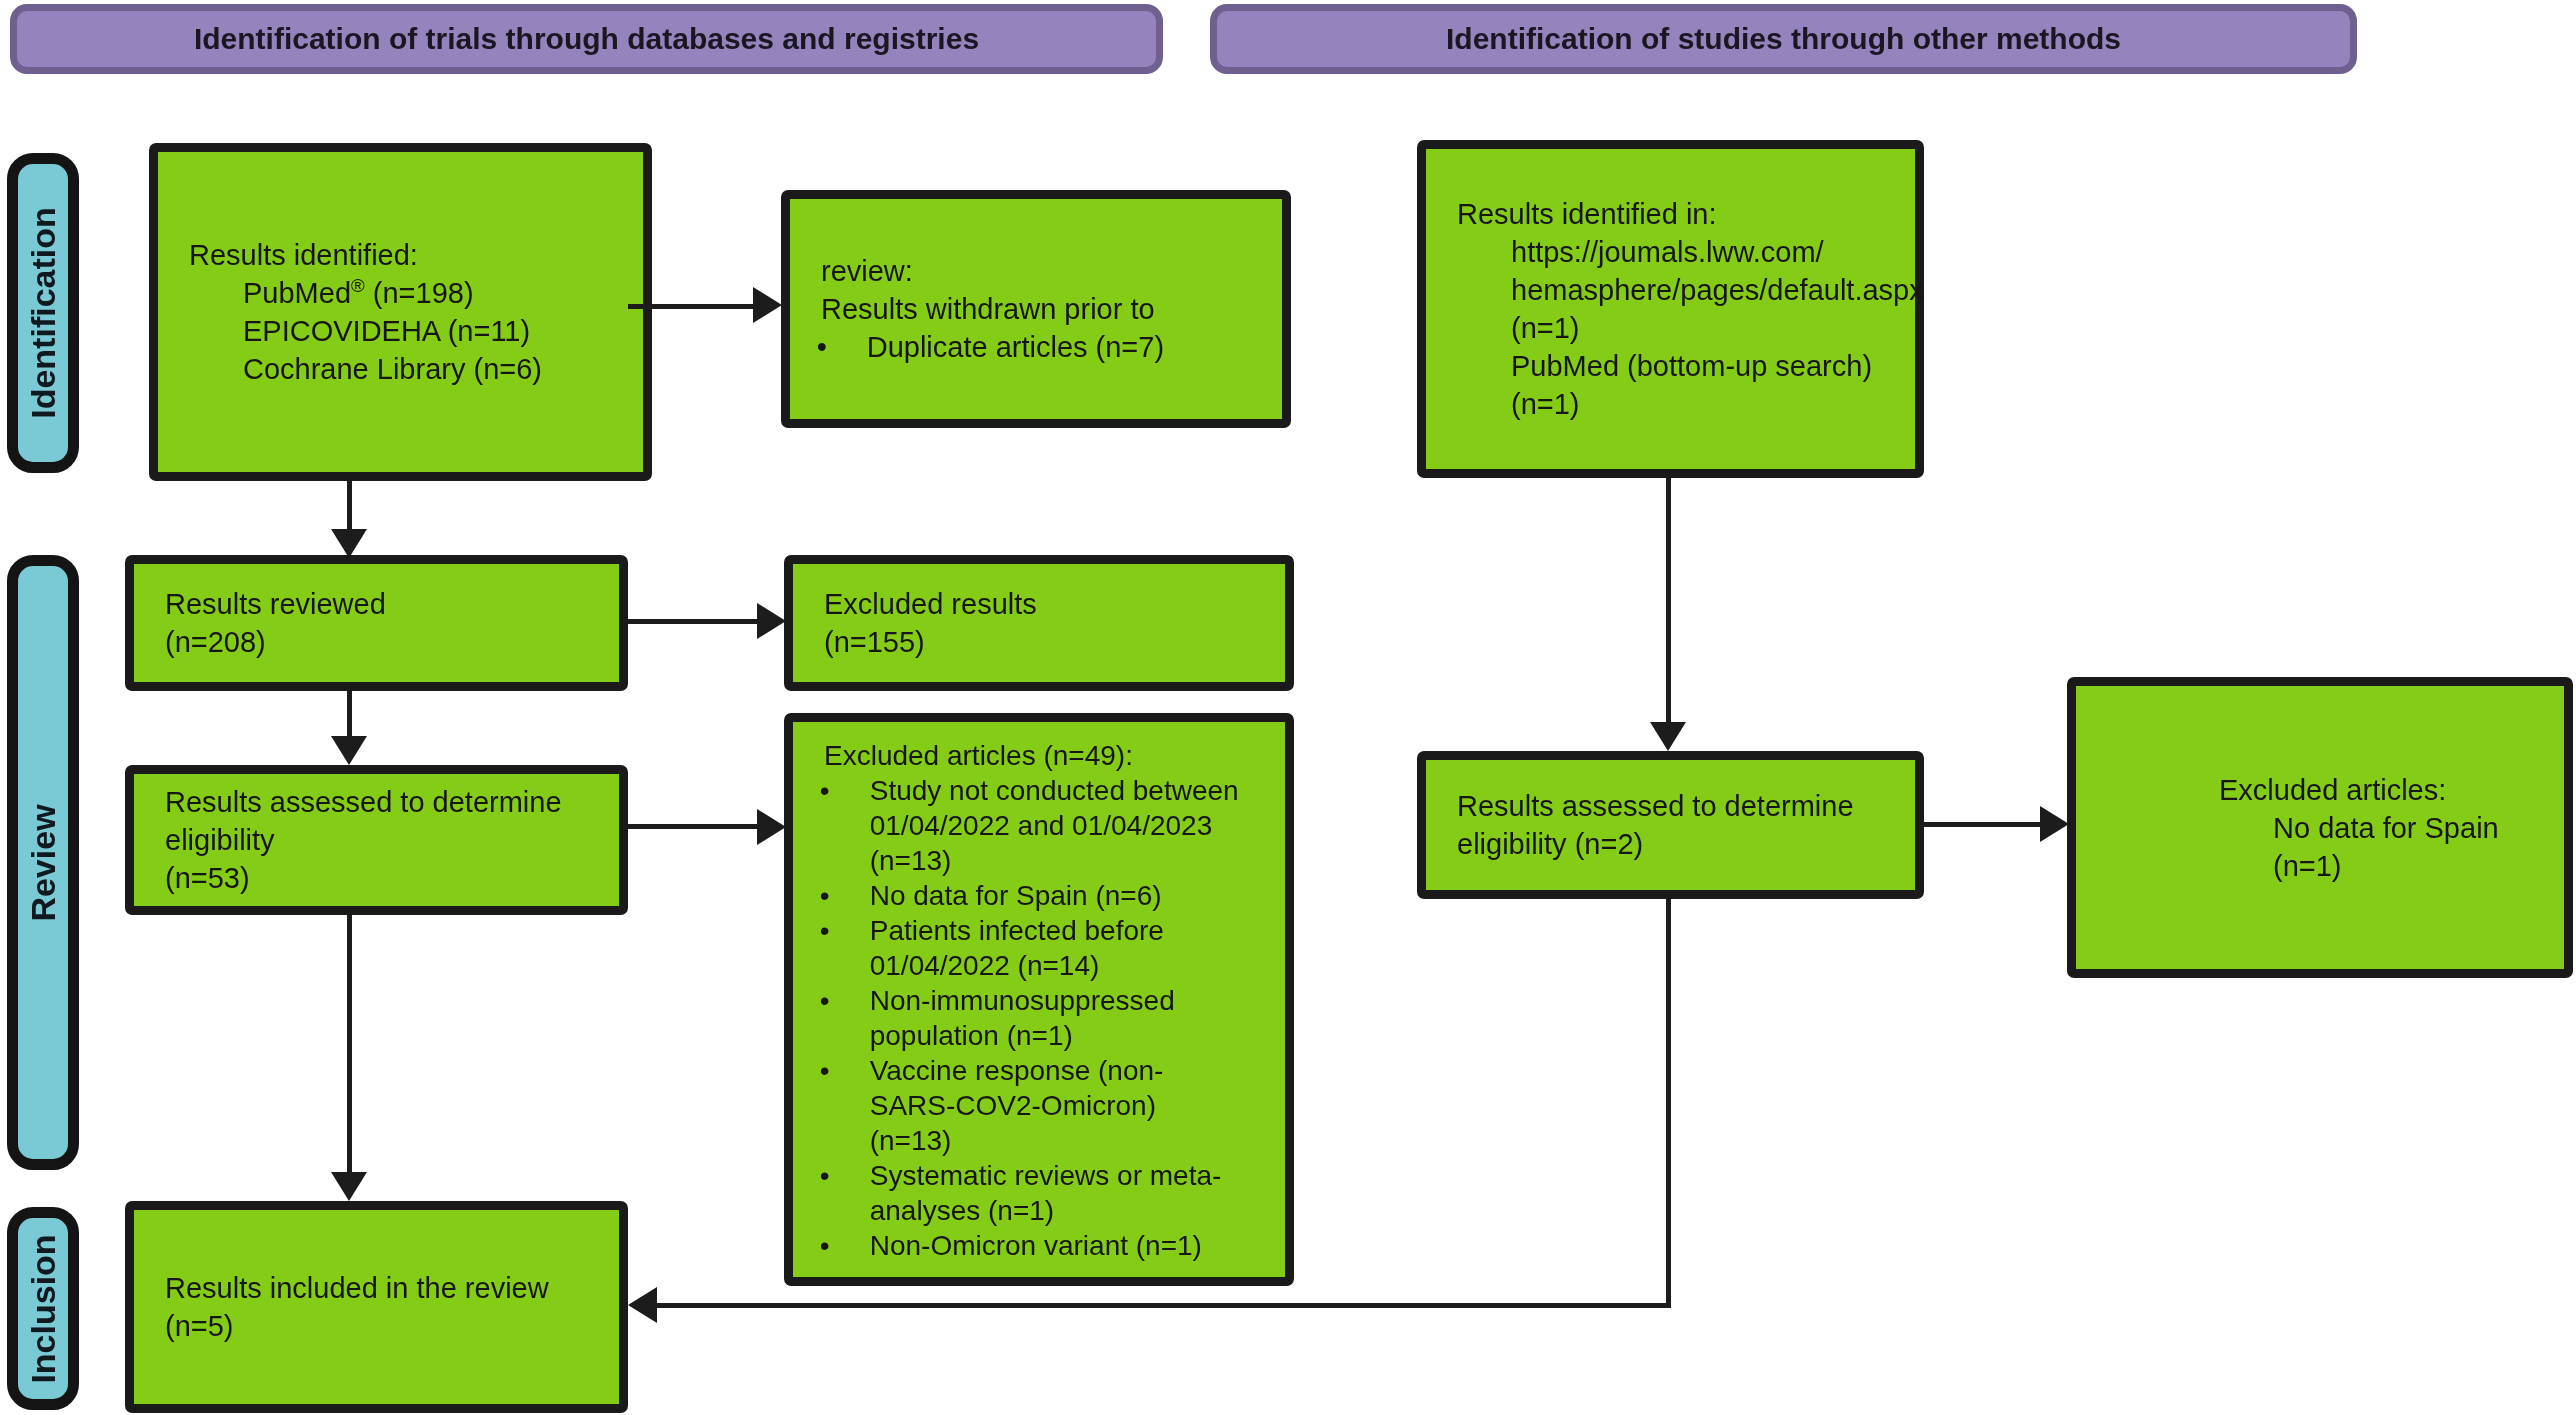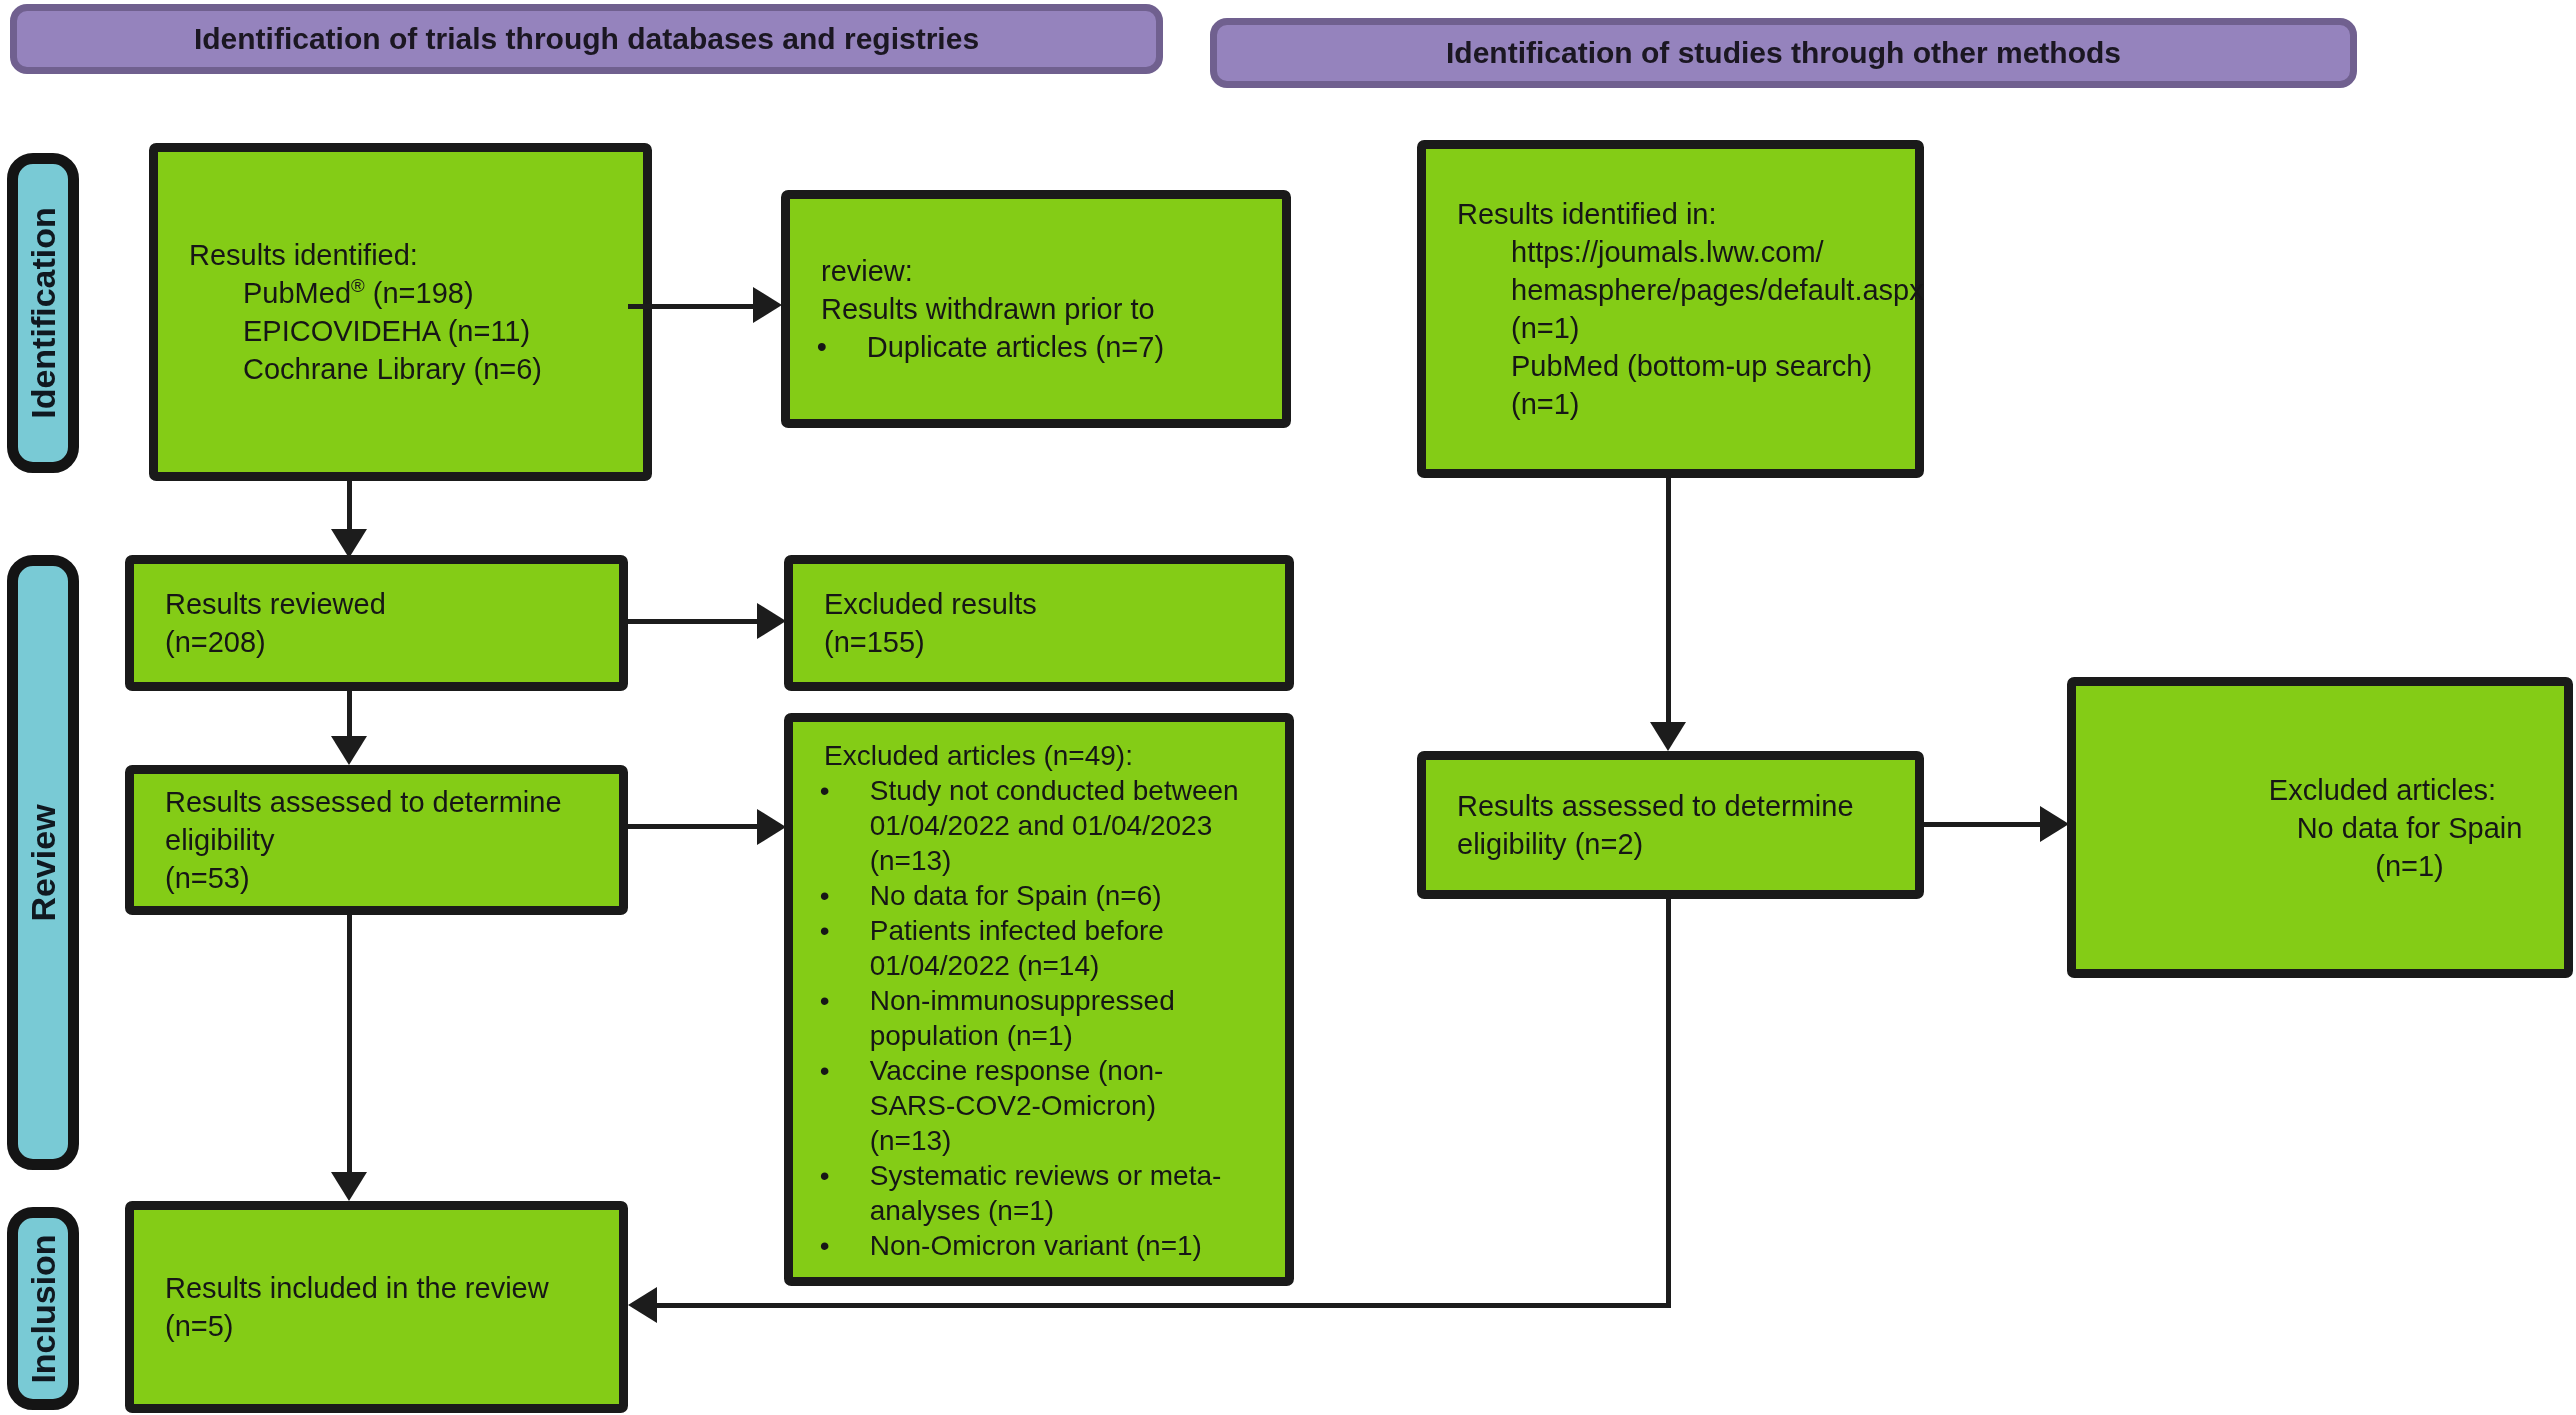--- a/index.html
+++ b/index.html
@@ -7,21 +7,21 @@
     position:relative;width:2576px;height:1416px;background:#ffffff;
     font-family:"Liberation Sans", sans-serif;color:#161616;overflow:hidden;
   }
   
   .banner{
     position:absolute;background:#9583bd;border:7.2px solid #70608f;border-radius:17px;
     display:flex;align-items:center;justify-content:center;
     font-weight:bold;font-size:30px;color:#1b1722;text-align:center;
   }
   #banner-left{left:10px;top:4.3px;width:1139px;height:56px;}
-  #banner-right{left:1210px;top:4.3px;width:1133px;height:56px;margin-top:14px;}
+  #banner-right{left:1210px;top:4.3px;width:1133px;height:56px;}
   
   .stage{
     position:absolute;background:#79cad5;border:11.5px solid #141414;border-radius:26px;
   }
   .stage>span{
     position:absolute;top:50%;left:50%;transform:translate(-50%,-50%) rotate(-90deg);
     white-space:nowrap;font-weight:bold;font-size:34px;color:#101820;
   }
   #stage-identification{left:7.2px;top:153px;width:50px;height:298px;}
   #stage-review{left:7.2px;top:555px;width:50px;height:593px;}
@@ -40,21 +40,21 @@
   .bdot{flex:0 0 50px;margin-left:-4.3px;}
   .btext{flex:1;}
   #box-results-identified{left:125px;top:143px;width:503px;height:338px;margin-left:24px;}
   #box-results-withdrawn{left:781px;top:190px;width:510px;height:238px;}
   #box-results-identified-other{left:1417px;top:140px;width:507px;height:338px;}
   #box-results-reviewed{left:125px;top:555px;width:503px;height:136px;}
   #box-excluded-results{left:784px;top:555px;width:510px;height:136px;}
   #box-results-assessed-left{left:125px;top:765px;width:503px;height:150px;}
   #box-excluded-articles{left:784px;top:713px;width:510px;height:573px;font-size:28px;line-height:35px;}
   #box-results-assessed-right{left:1417px;top:751px;width:507px;height:148px;}
-  #box-excluded-articles-other{left:2067px;top:677px;width:506px;height:301px;padding-left:143px;text-align:center;}
+  #box-excluded-articles-other{left:2067px;top:677px;width:506px;height:301px;padding-left:143px;}
   #box-results-included{left:125px;top:1201px;width:503px;height:212px;}
   
   .vline,.hline{position:absolute;background:#1c1c1c;}
   .vline{width:5px;}
   .hline{height:5px;}
   .head{position:absolute;width:0;height:0;}
   .head.down{border-left:18.6px solid transparent;border-right:18.6px solid transparent;border-top:29px solid #1c1c1c;}
   .head.right{border-top:18.6px solid transparent;border-bottom:18.6px solid transparent;border-left:29px solid #1c1c1c;}
   .head.left{border-top:18.6px solid transparent;border-bottom:18.6px solid transparent;border-right:29px solid #1c1c1c;}
 </style>

